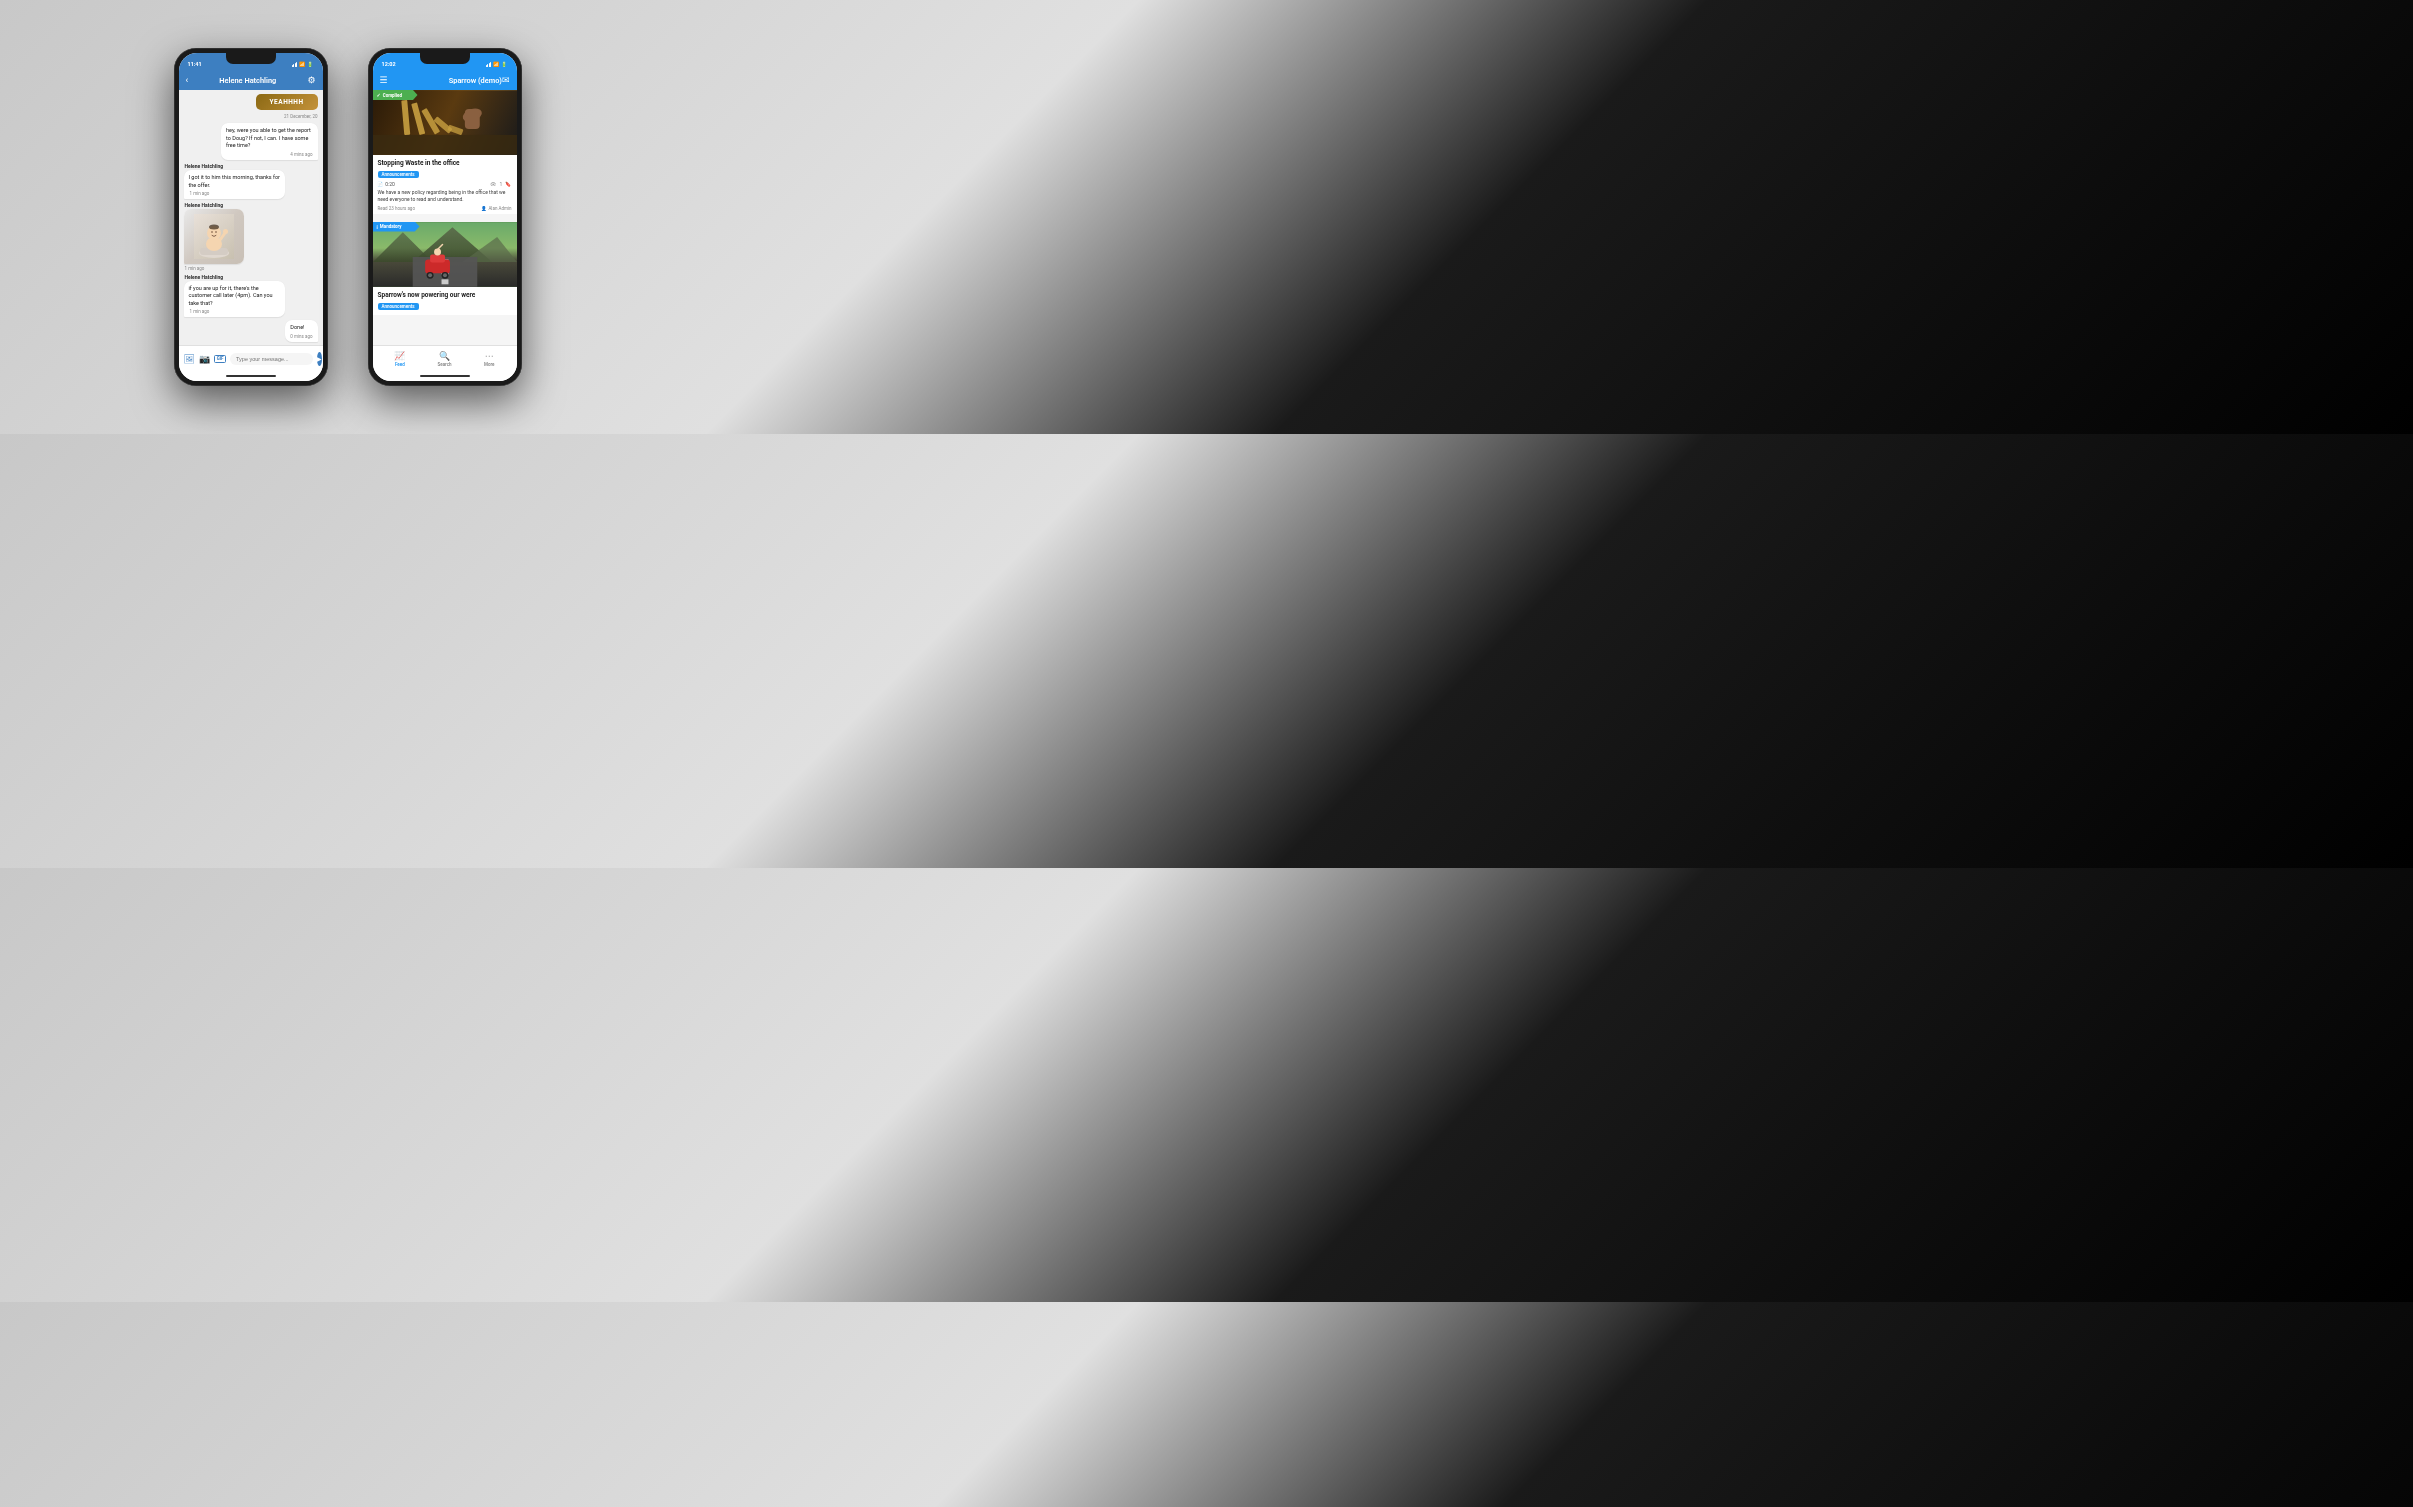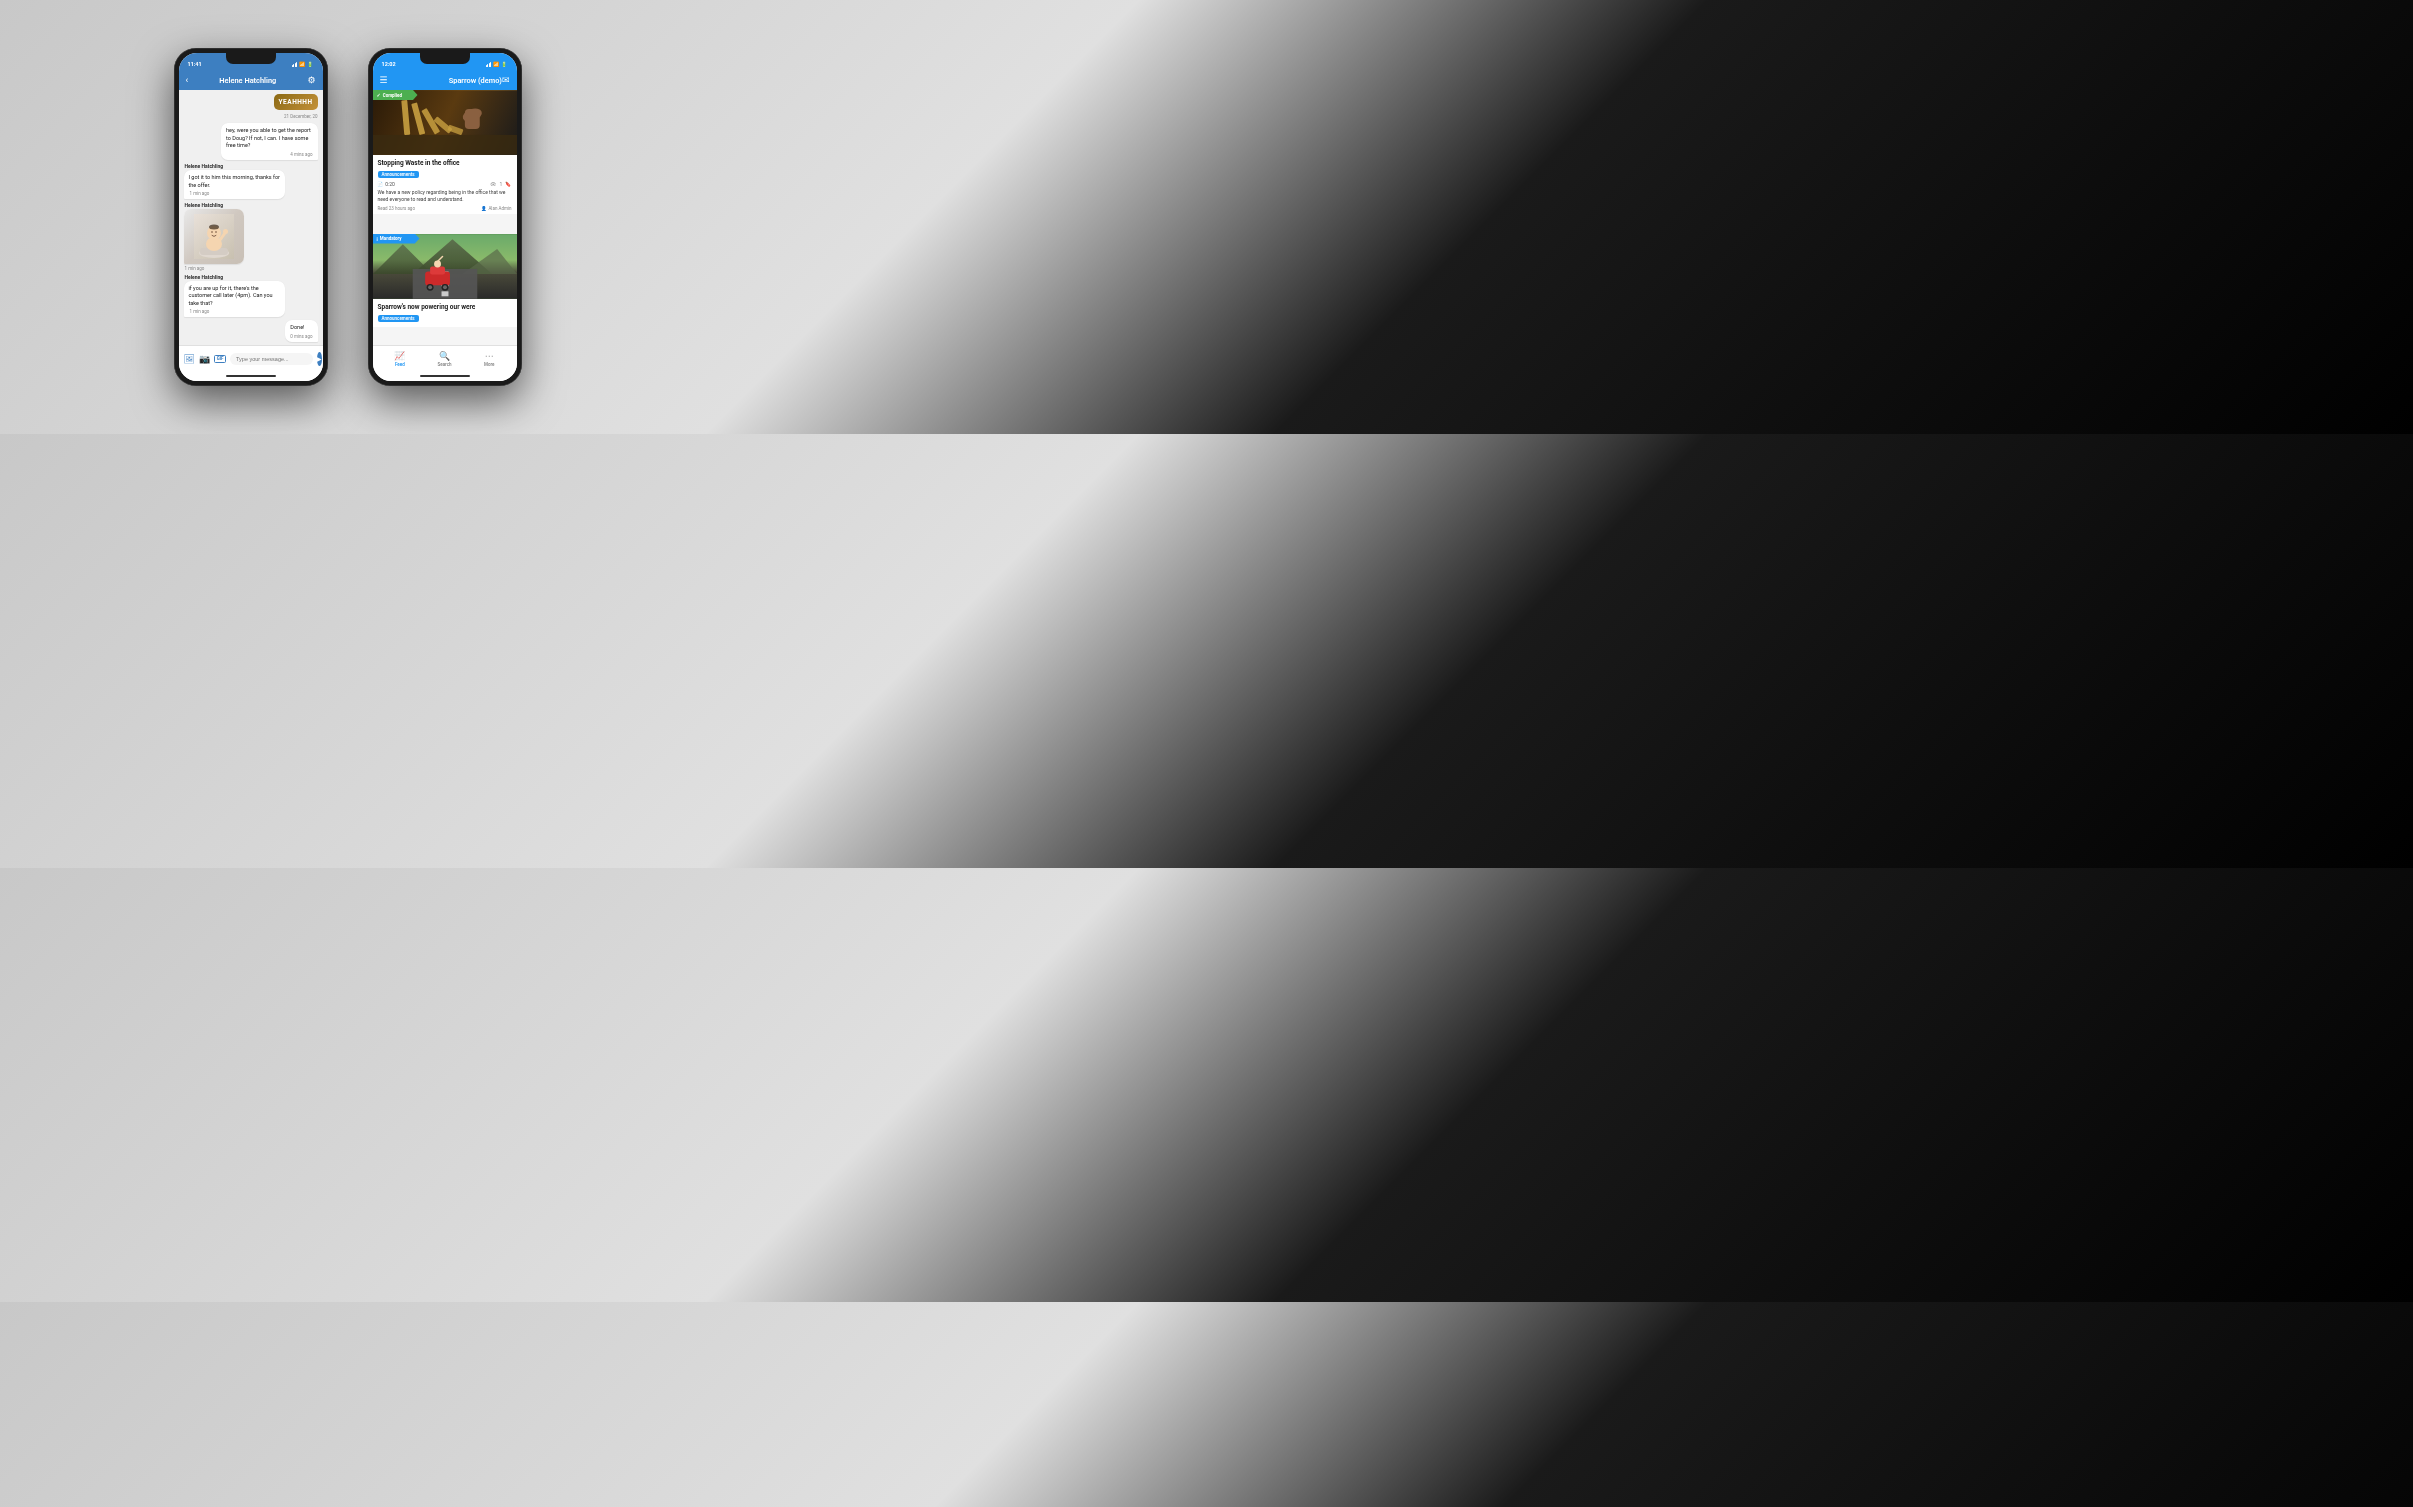--- a/index.html
+++ b/index.html
@@ -207,21 +207,21 @@
     
     .baby-figure {
       width: 40px;
       height: 45px;
     }
 
     
     .yeahh-card {
       background: linear-gradient(135deg, #8b6914 0%, #c4923a 100%);
       border-radius: 5px;
-      padding: 4px 5px;
+      padding: 4px 14px;
       align-self: flex-end;
       color: #fff;
       font-size: 6.5px;
       font-weight: 700;
       letter-spacing: 0.5px;
       position: relative;
       min-width: 40px;
       text-align: center;
     }
 
@@ -309,21 +309,21 @@
       text-align: right;
       flex: 1;
     }
 
     .feed-body {
       flex: 1;
       background: #f5f5f5;
       overflow-y: auto;
       display: flex;
       flex-direction: column;
-      gap: 16px;
+      gap: 4px;
     }
 
     .feed-card {
       background: #fff;
       margin-bottom: 4px;
     }
 
     .card-image-dominos {
       width: 100%;
       height: 65px;

